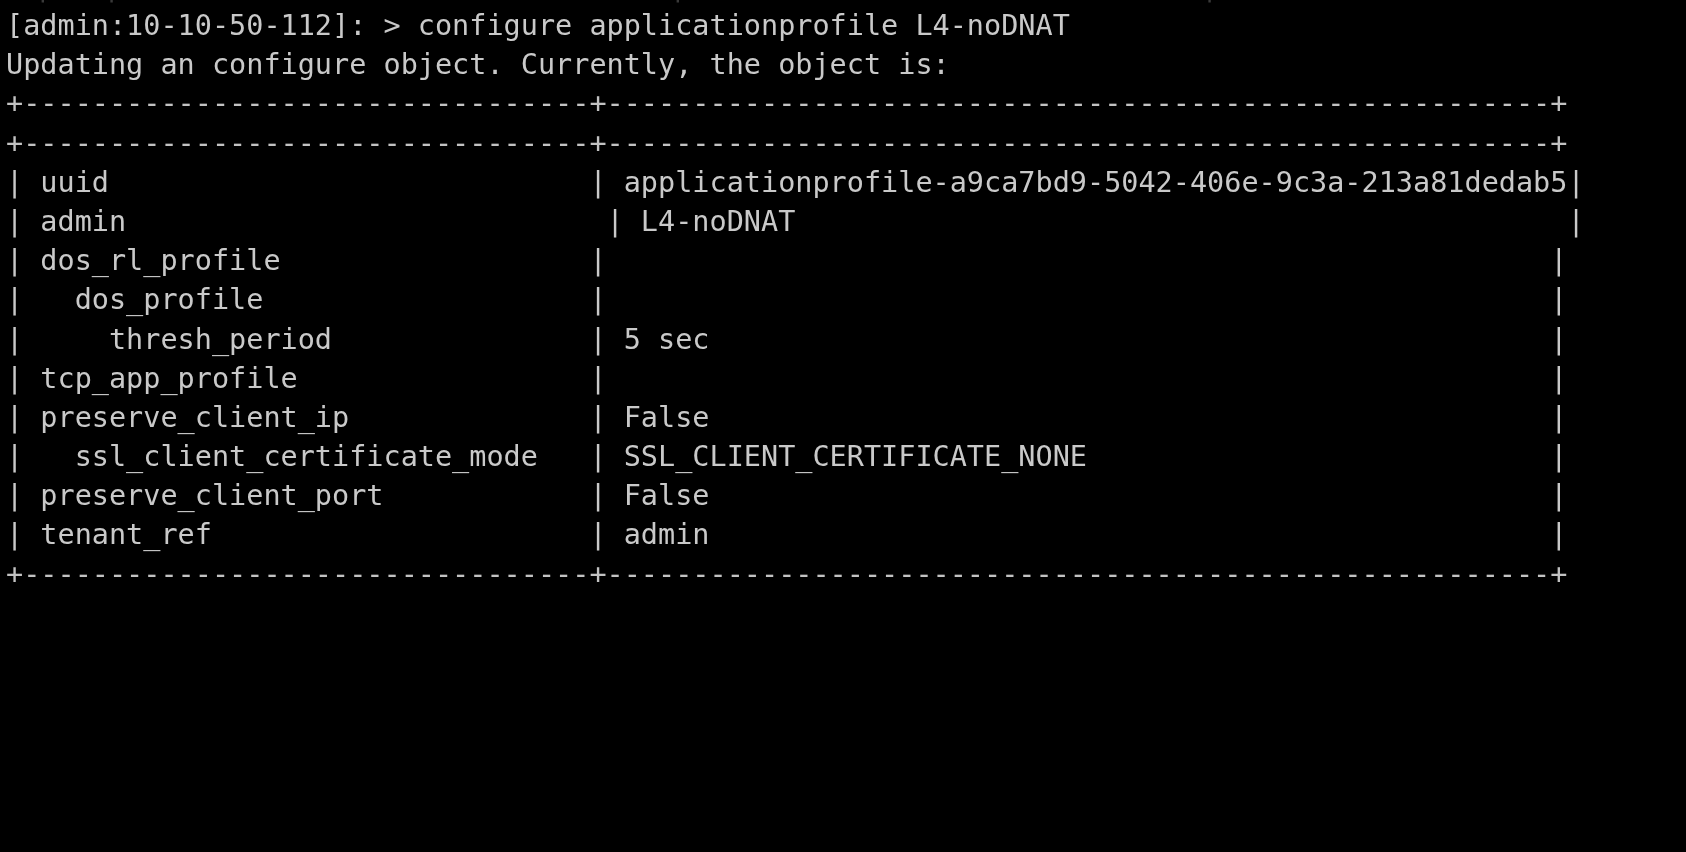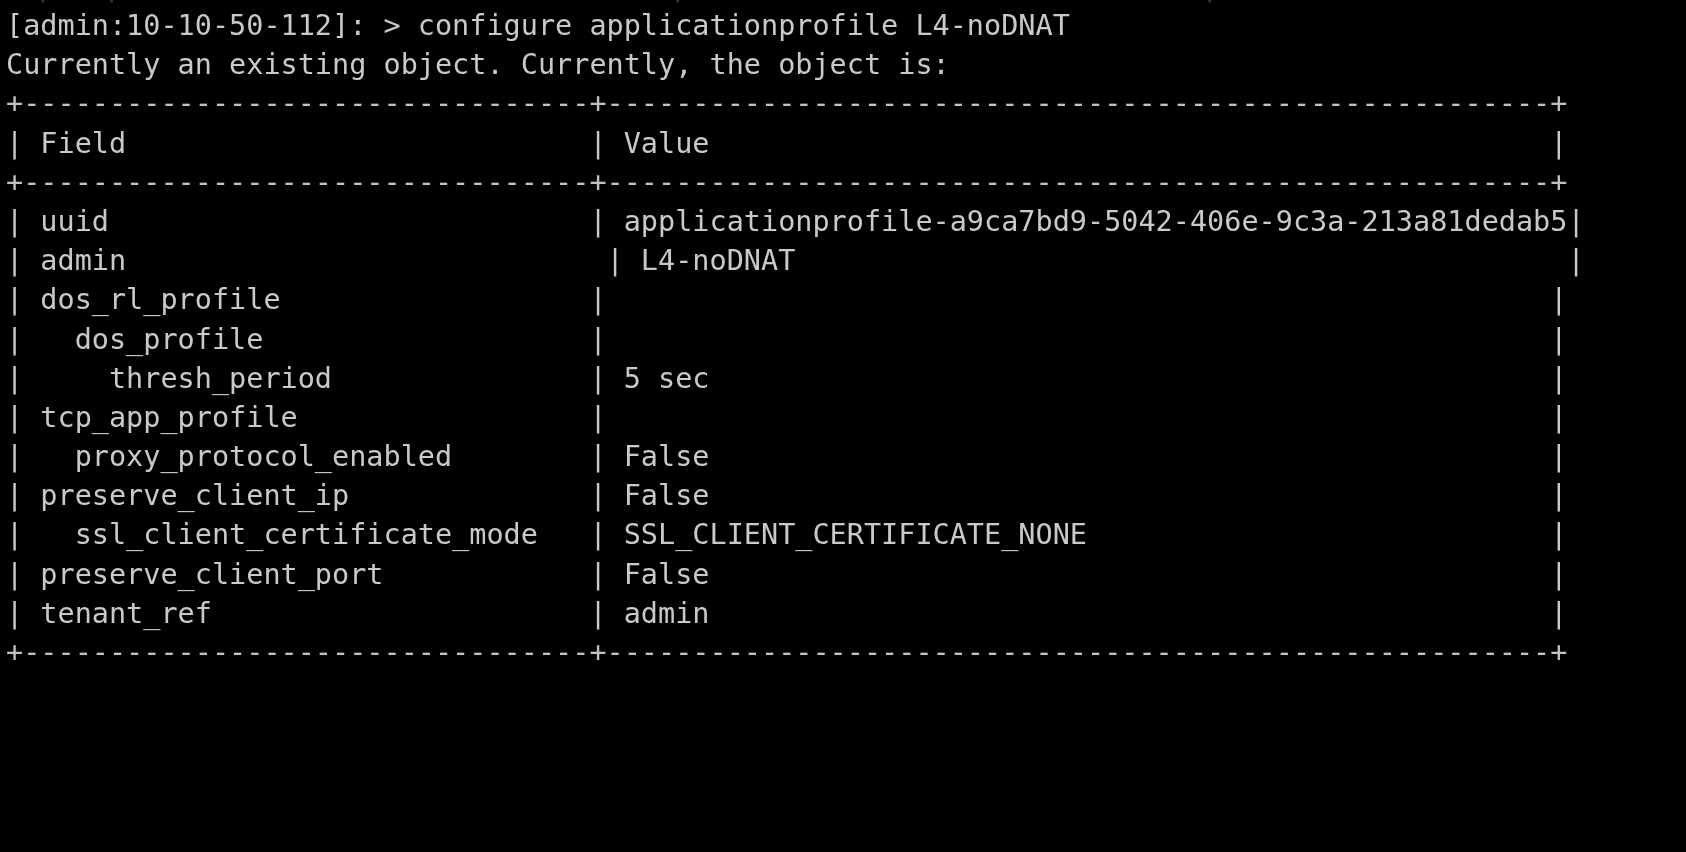--- a/index.html
+++ b/index.html
@@ -63,36 +63,34 @@
 <body>
 
 <div id="terminal">
 
   <div class="scrollback-sliver">  |   |                                |                              |</div>
 
   <div class="screen">
 
     <div class="line">[admin:10-10-50-112]: &gt; configure applicationprofile L4-noDNAT</div>
 
-    <div class="line">Currently an existing object. Currently, the object is:</div>
+    <div class="line">Updating an configure object. Currently, the object is:</div>
 
     <div class="line rule">+---------------------------------+-------------------------------------------------------+</div>
 
-    <div class="line">| Field                           | Value                                                 |</div>
 
     <div class="line rule">+---------------------------------+-------------------------------------------------------+</div>
 
     <div id="table-body">
         <div class="line">| uuid                            | applicationprofile-a9ca7bd9-5042-406e-9c3a-213a81dedab5|</div>
         <div class="line">| admin                            | L4-noDNAT                                             |</div>
         <div class="line">| dos_rl_profile                  |                                                       |</div>
         <div class="line">|   dos_profile                   |                                                       |</div>
         <div class="line">|     thresh_period               | 5 sec                                                 |</div>
         <div class="line">| tcp_app_profile                 |                                                       |</div>
-        <div class="line">|   proxy_protocol_enabled        | False                                                 |</div>
         <div class="line">| preserve_client_ip              | False                                                 |</div>
         <div class="line">|   ssl_client_certificate_mode   | SSL_CLIENT_CERTIFICATE_NONE                           |</div>
         <div class="line">| preserve_client_port            | False                                                 |</div>
         <div class="line">| tenant_ref                      | admin                                                 |</div>
       </div>
 
     <div class="line rule">+---------------------------------+-------------------------------------------------------+</div>
 
   </div>
 </div>

